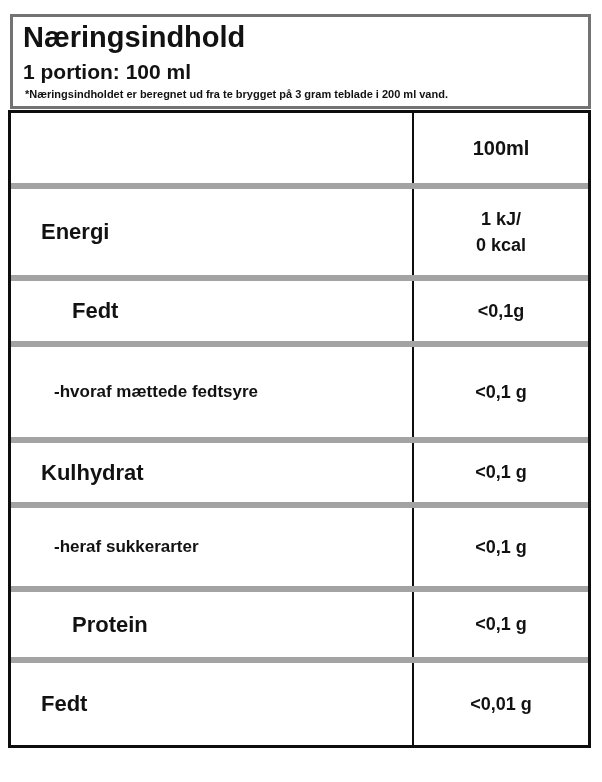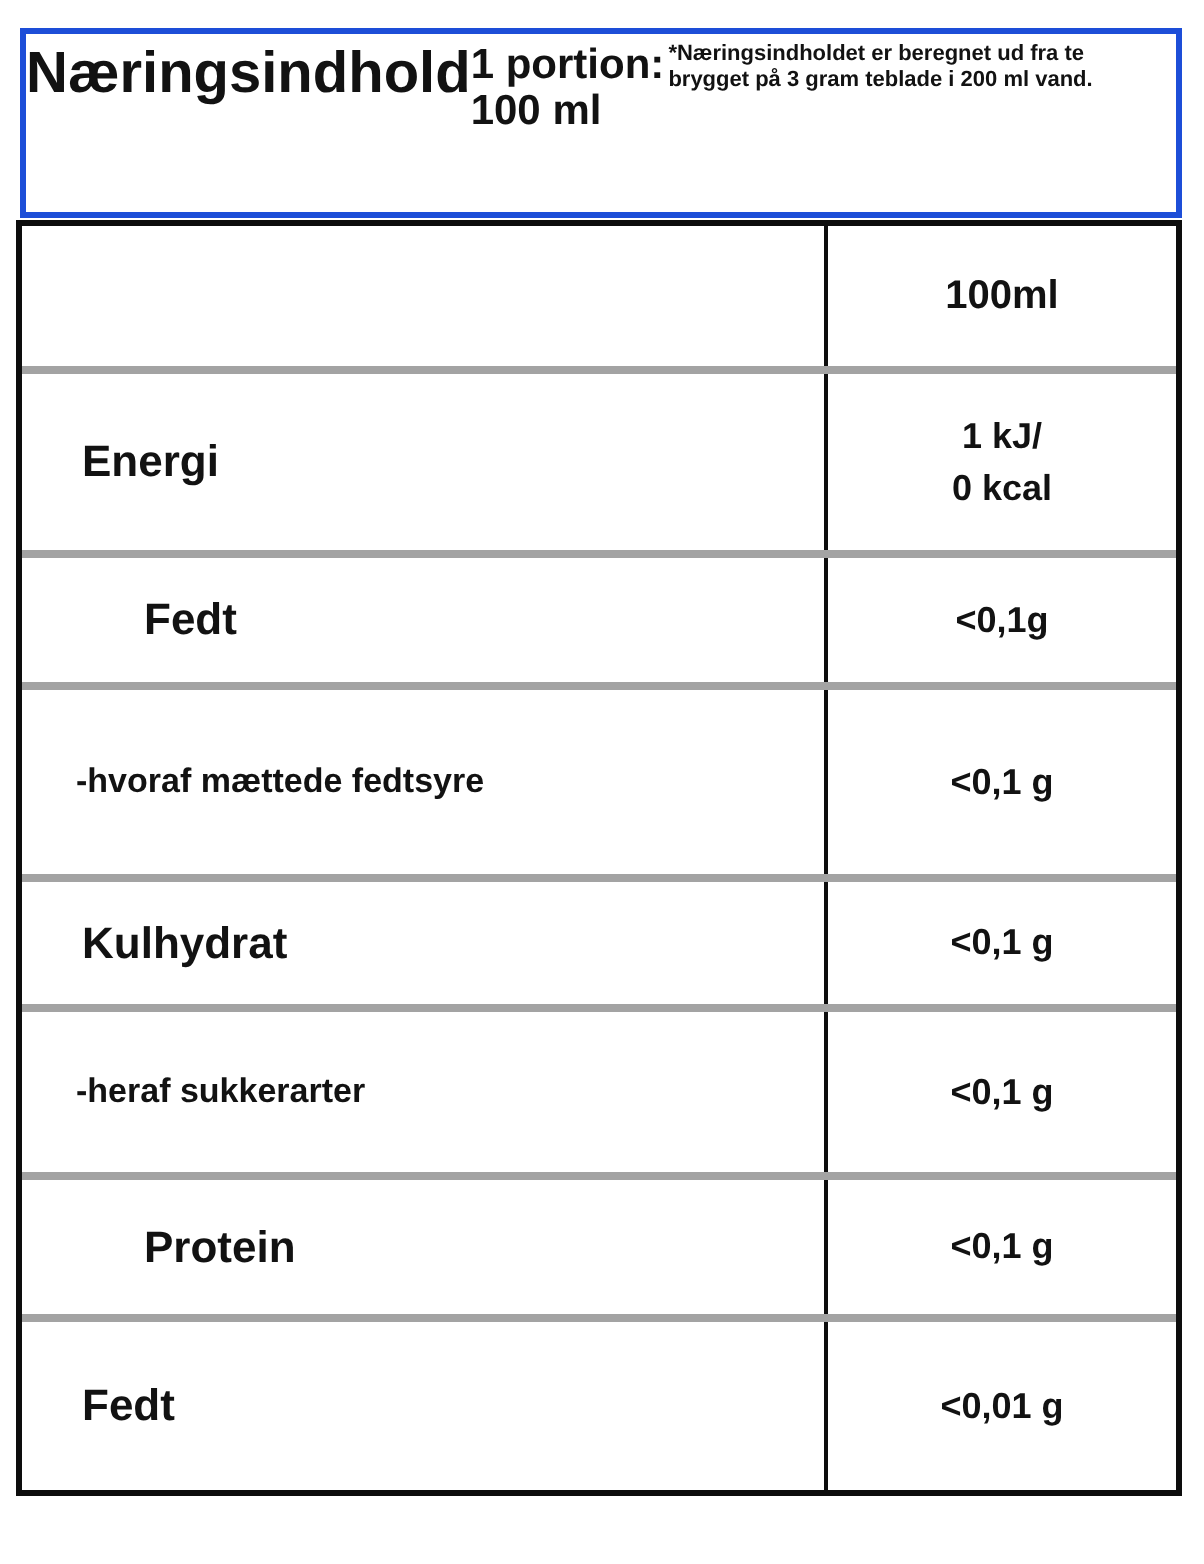--- a/index.html
+++ b/index.html
@@ -15,24 +15,24 @@
     position: absolute; top: 0; left: 0;
     width: 602px; height: 782px;
     background: #ffffff;
   }
 
   
   .header-box {
     position: absolute;
     left: 10px; top: 14px;
     width: 581px; height: 95px;
-    border: 3px solid #1d4ed8;
-    padding: 4px 10px 4px 0;
+    border: 3px solid #737373;
+    padding: 4px 10px 4px 10px;
     display: flex;
-    flex-direction: row;
+    flex-direction: column;
     justify-content: space-between;
   }
   .title {
     font-size: 29px;
     font-weight: bold;
     line-height: 1.15;
     letter-spacing: 0px;
   }
   .portion {
     font-size: 21px;
@@ -51,21 +51,21 @@
   .table-box {
     position: absolute;
     left: 8px; top: 110px;
     width: 583px;
     border: 3px solid #0d0d0d;
     background: #ffffff;
   }
   .row {
     display: grid;
     grid-template-columns: 403px 1fr;
-    border-top: 4px solid #a3a3a3;
+    border-top: 6px solid #a3a3a3;
   }
   .row:first-child { border-top: none; }
   .r0 { height: 70px; }
   .r1 { height: 92px; }
   .r2 { height: 66px; }
   .r3 { height: 96px; }
   .r4 { height: 65px; }
   .r5 { height: 84px; }
   .r6 { height: 71px; }
   .r7 { height: 88px; }
@@ -77,21 +77,21 @@
   .cell.label {
     border-right: 2px solid #0d0d0d;
     justify-content: flex-start;
     padding-left: 30px;
     font-weight: bold;
     font-size: 22px;
   }
   .row.indent-more .cell.label { padding-left: 61px; }
   .cell.label.sub {
     font-size: 17px;
-    padding-left: 27px;
+    padding-left: 43px;
   }
   .cell.value {
     justify-content: center;
     text-align: center;
     font-weight: bold;
     font-size: 18px;
     line-height: 1.45;
     white-space: pre-line;
   }
   .cell.value.colhead {

